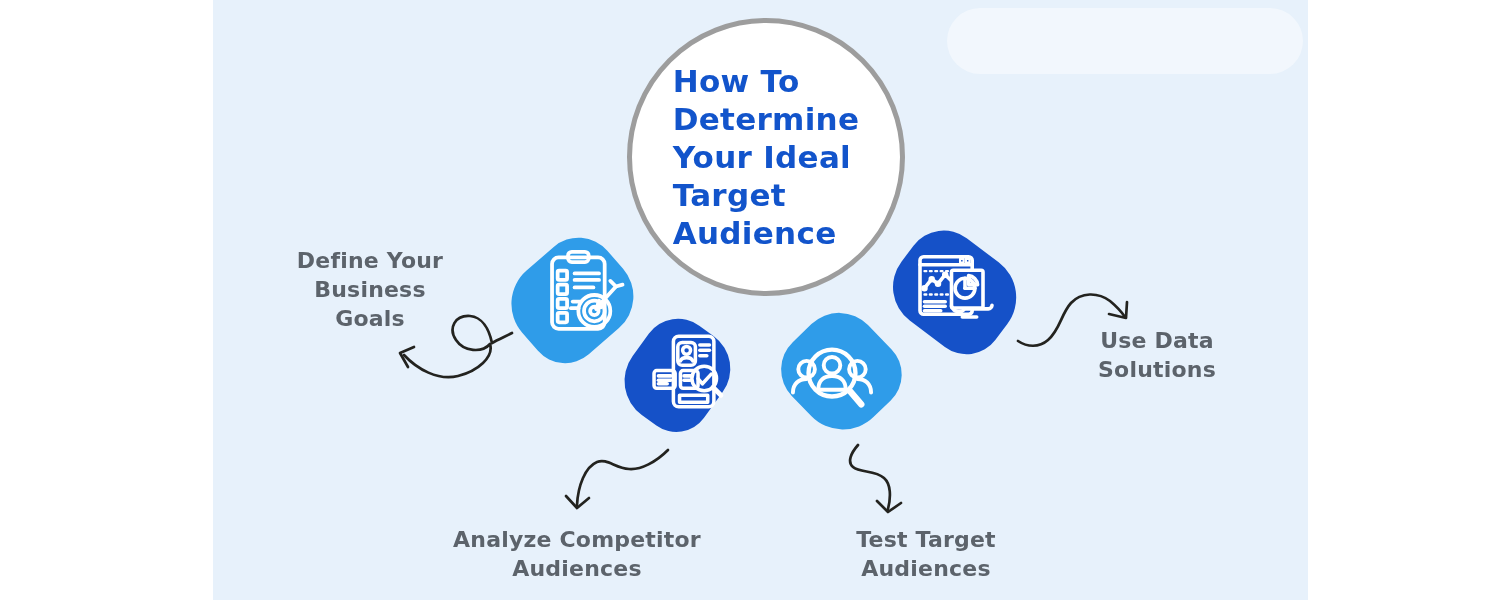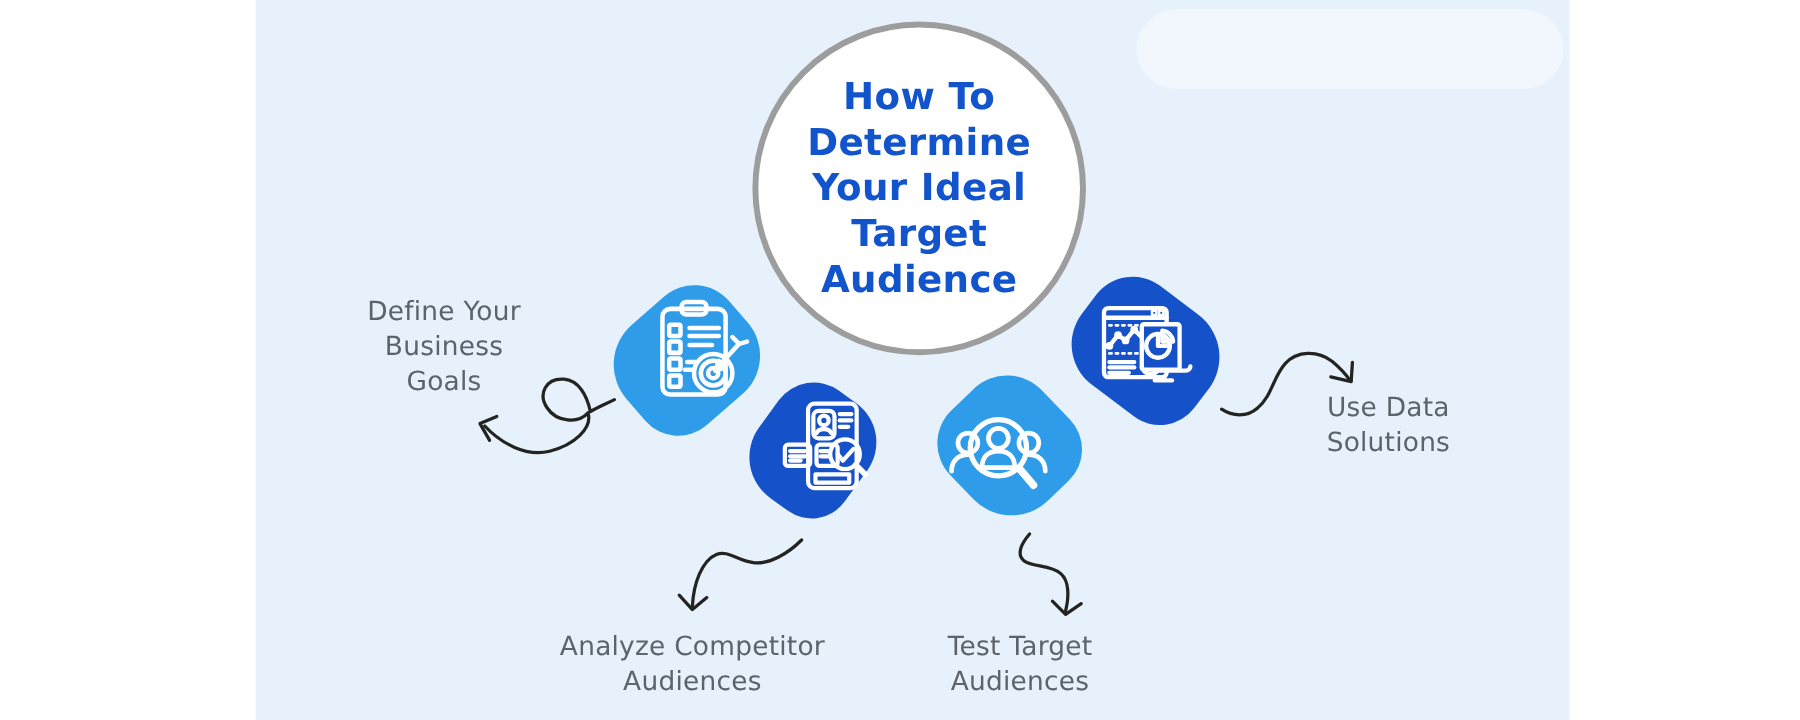--- a/index.html
+++ b/index.html
@@ -7,45 +7,45 @@
     position:relative;width:1500px;height:600px;background:#ffffff;overflow:hidden;
     font-family:"DejaVu Sans","Liberation Sans",sans-serif;
   }
   .panel{position:absolute;left:213px;top:0;width:1095px;height:600px;background:#e7f1fb;}
   .glow{position:absolute;left:947px;top:8px;width:356px;height:66px;
         background:rgba(255,255,255,0.45);border-radius:36px;}
   
   .hub{position:absolute;left:627px;top:18px;width:278px;height:278px;border-radius:50%;
        background:#ffffff;border:5px solid #9d9d9d;box-sizing:border-box;
        display:flex;align-items:center;justify-content:center;}
-  .hub-title{white-space:pre-line;text-align:center;color:#1254cb;
+  .hub-title{white-space:pre-line;color:#1254cb;
              font-size:31px;line-height:38px;font-weight:700;letter-spacing:.3px;}
   
   .blob{position:absolute;}
   .blob-1{left:520px;top:241px;width:104px;height:118px;background:#2f9ce9;
           transform:rotate(49deg);border-radius:38px 42px 36px 44px;}
   .blob-2{left:630px;top:322px;width:94px;height:106px;background:#1551c8;
           transform:rotate(36deg);border-radius:36px 40px 34px 42px;}
   .blob-3{left:786px;top:320px;width:110px;height:104px;background:#2f9ce9;
           transform:rotate(46deg);border-radius:40px 36px 44px 38px;}
   .blob-4{left:894px;top:242px;width:122px;height:100px;background:#1551c8;
           transform:rotate(37deg);border-radius:38px 44px 36px 42px;}
   .icon{position:absolute;}
   .icon svg{display:block;width:100%;height:100%;}
   .icon-1{left:537px;top:247px;width:94px;height:96px;}
   .icon-2{left:647px;top:330px;width:88px;height:90px;}
   .icon-3{left:783px;top:334px;width:98px;height:84px;}
   .icon-4{left:911px;top:244px;width:90px;height:92px;}
   .lineart{fill:none;stroke:#ffffff;stroke-width:4;stroke-linecap:round;stroke-linejoin:round;}
   
   .step-label{position:absolute;white-space:pre-line;text-align:center;color:#5c636b;
-              font-size:22px;line-height:29px;font-weight:400;letter-spacing:.2px;}
+              font-size:22px;line-height:29px;font-weight:700;letter-spacing:.2px;}
   .label-1{left:260px;top:246px;width:220px;}
   .label-2{left:447px;top:525px;width:260px;}
-  .label-3{left:740px;top:525px;width:220px;text-align:center;}
+  .label-3{left:816px;top:525px;width:220px;text-align:center;}
   .label-4{left:1067px;top:326px;width:180px;}
   
   .arrows{position:absolute;left:0;top:0;width:1500px;height:600px;pointer-events:none;}
   .arrow{fill:none;stroke:#23231f;stroke-width:2.7;stroke-linecap:round;stroke-linejoin:round;}
 </style>
 </head>
 <body>
 
 <div class="stage">
 

